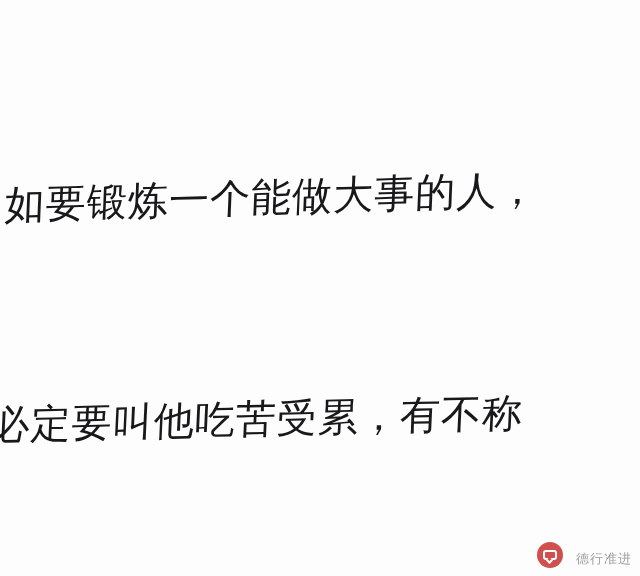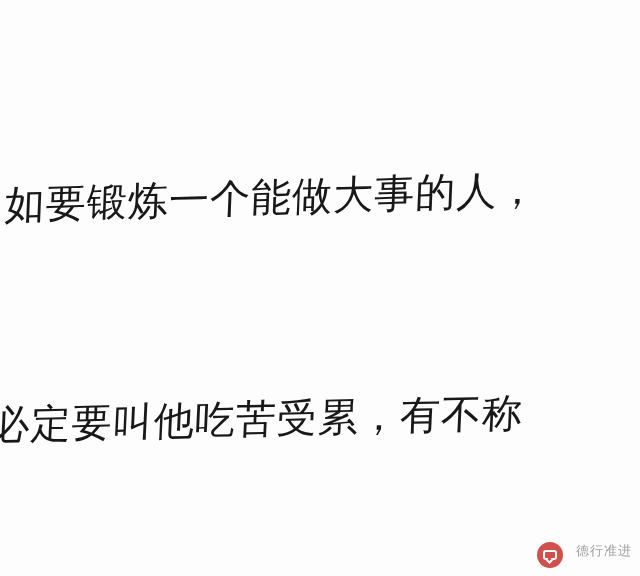--- a/index.html
+++ b/index.html
@@ -55,21 +55,21 @@
   .handwriting .line:nth-child(4) { transform: rotate(-0.5deg) translateX(1px); }
   .handwriting .line:nth-child(5) { transform: rotate(-1.0deg) translateX(3px); }
   .handwriting .line:nth-child(6) { transform: rotate(-0.6deg) translateX(0px); }
   .handwriting .line:nth-child(7) { transform: rotate(-0.9deg) translateX(2px); }
 
   .watermark {
     position: absolute;
     right: 8px;
     bottom: 8px;
     display: flex;
-    align-items: flex-start;
+    align-items: flex-end;
     gap: 13px;
     opacity: 0.85;
     margin-top: 44px;
   }
 
   .wm-logo {
     width: 26px;
     height: 26px;
     border-radius: 50%;
     background: #c8332f;

